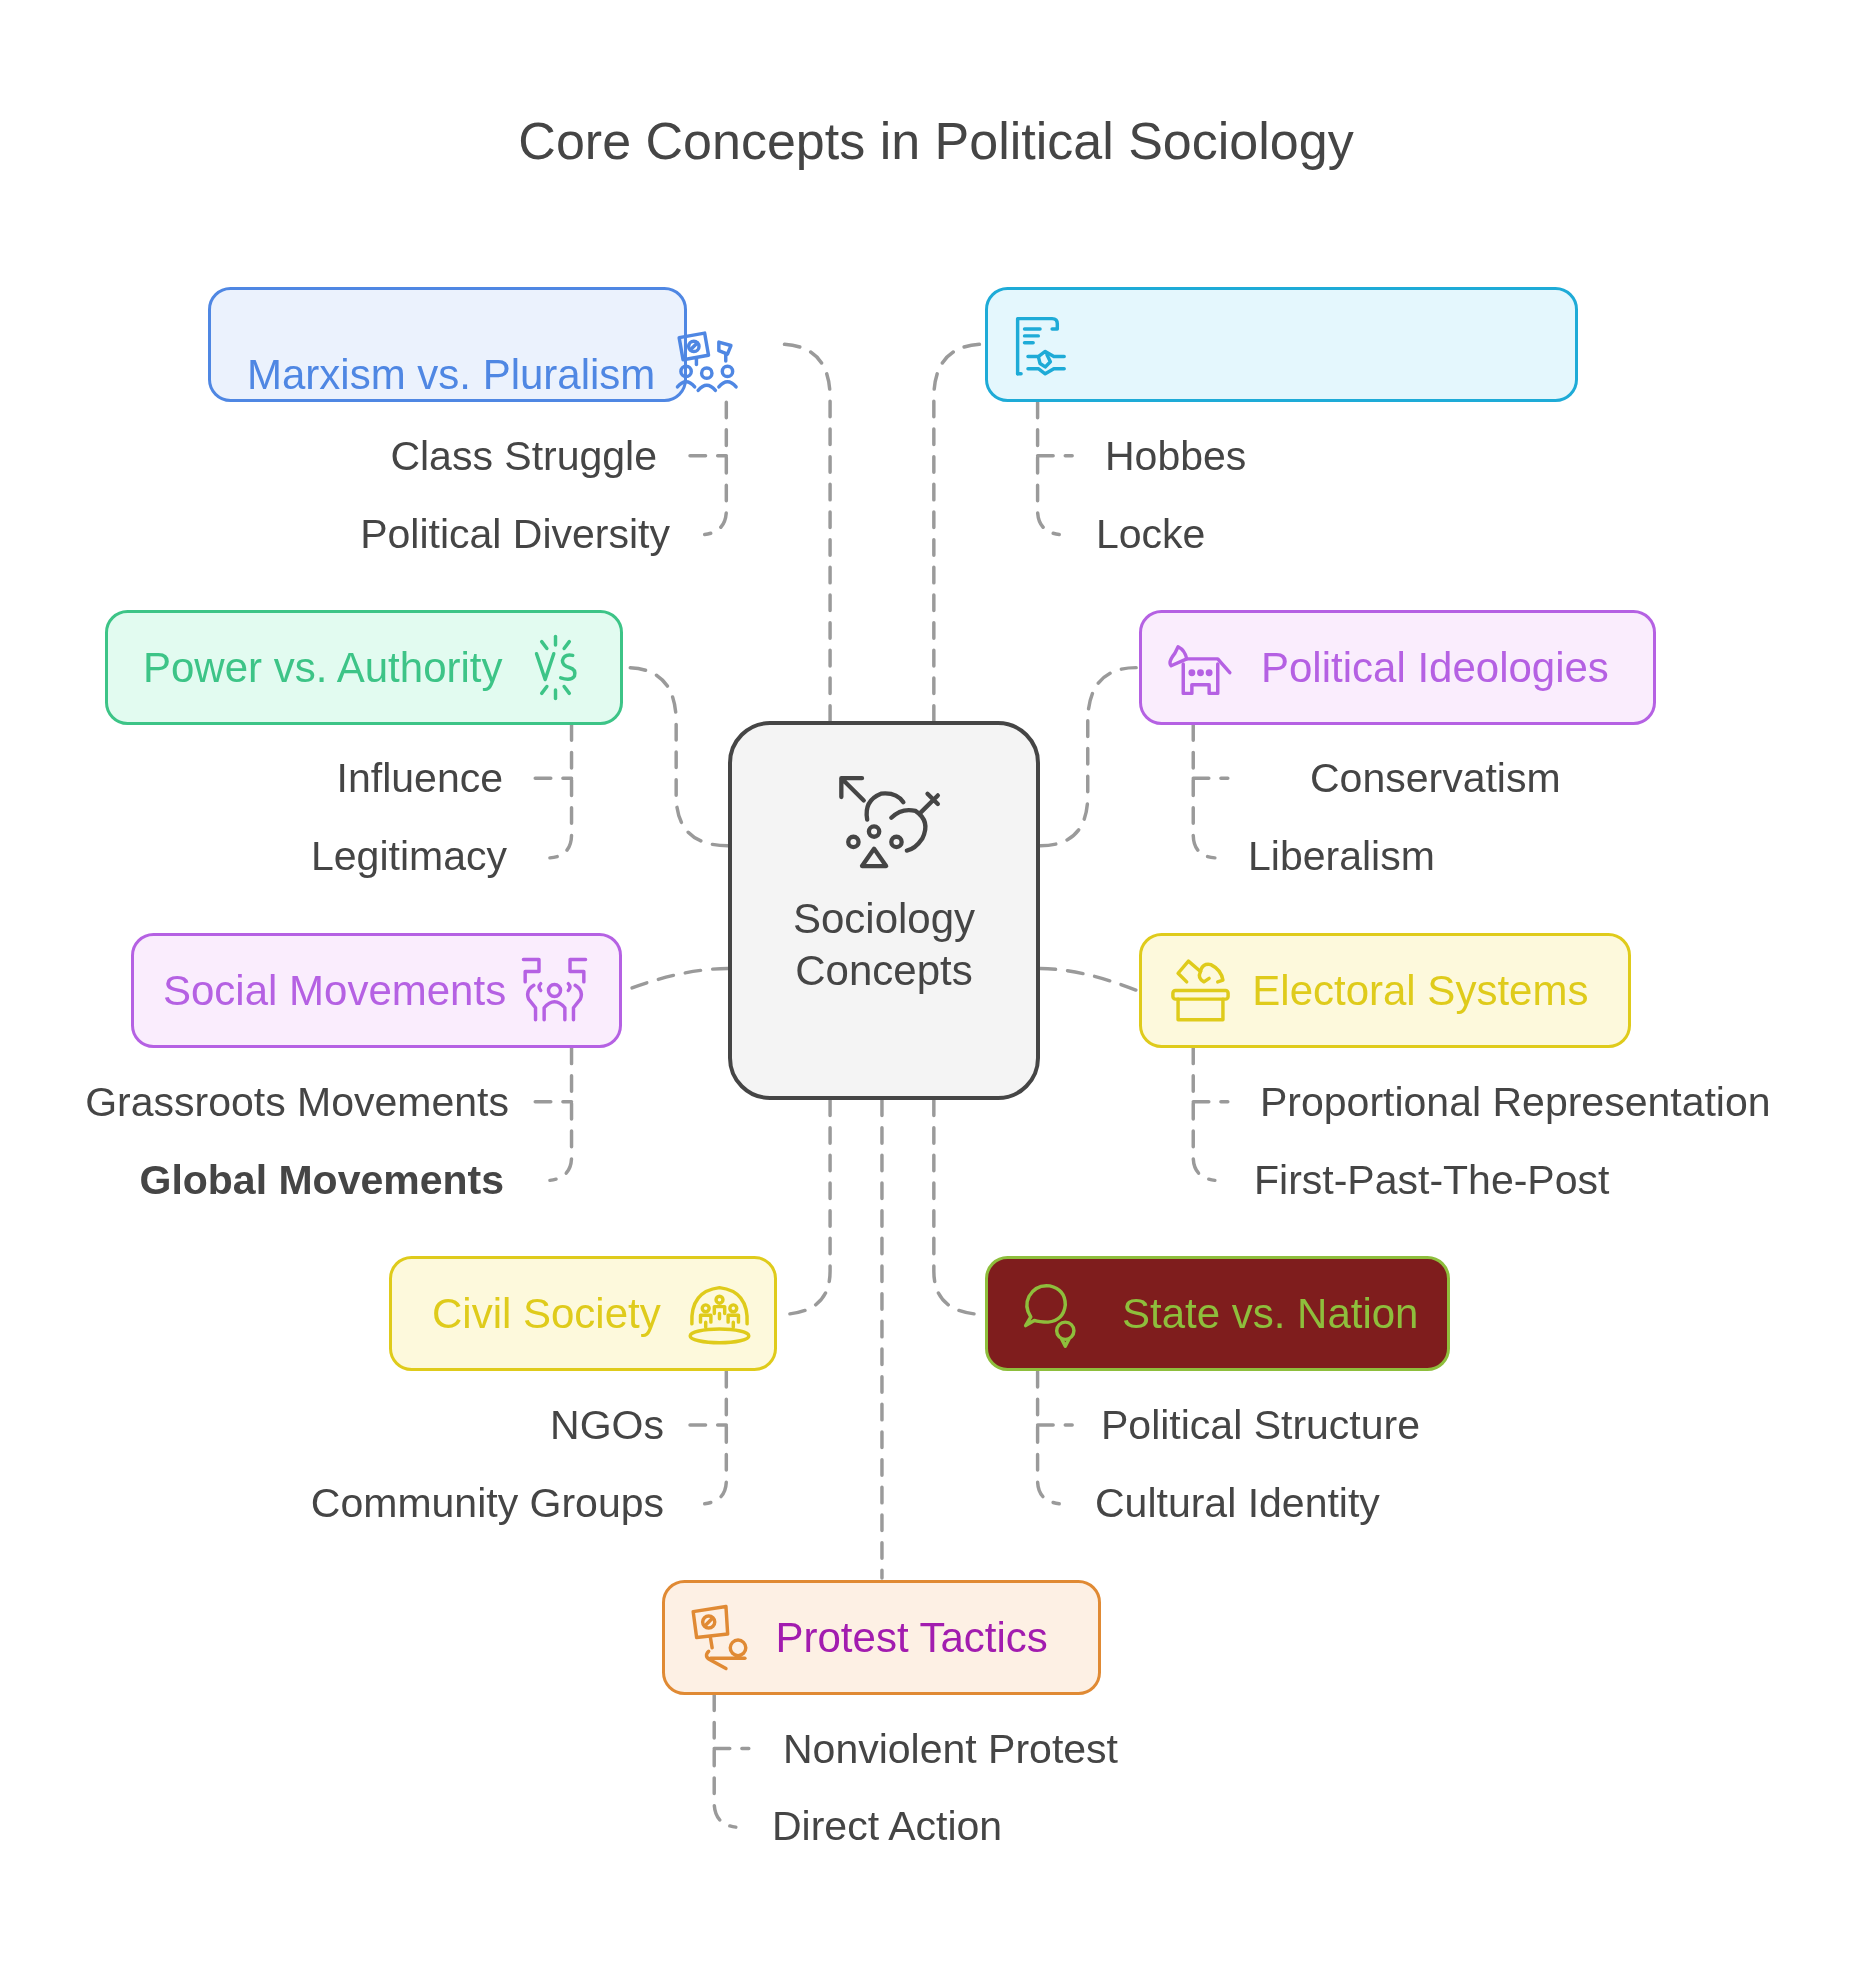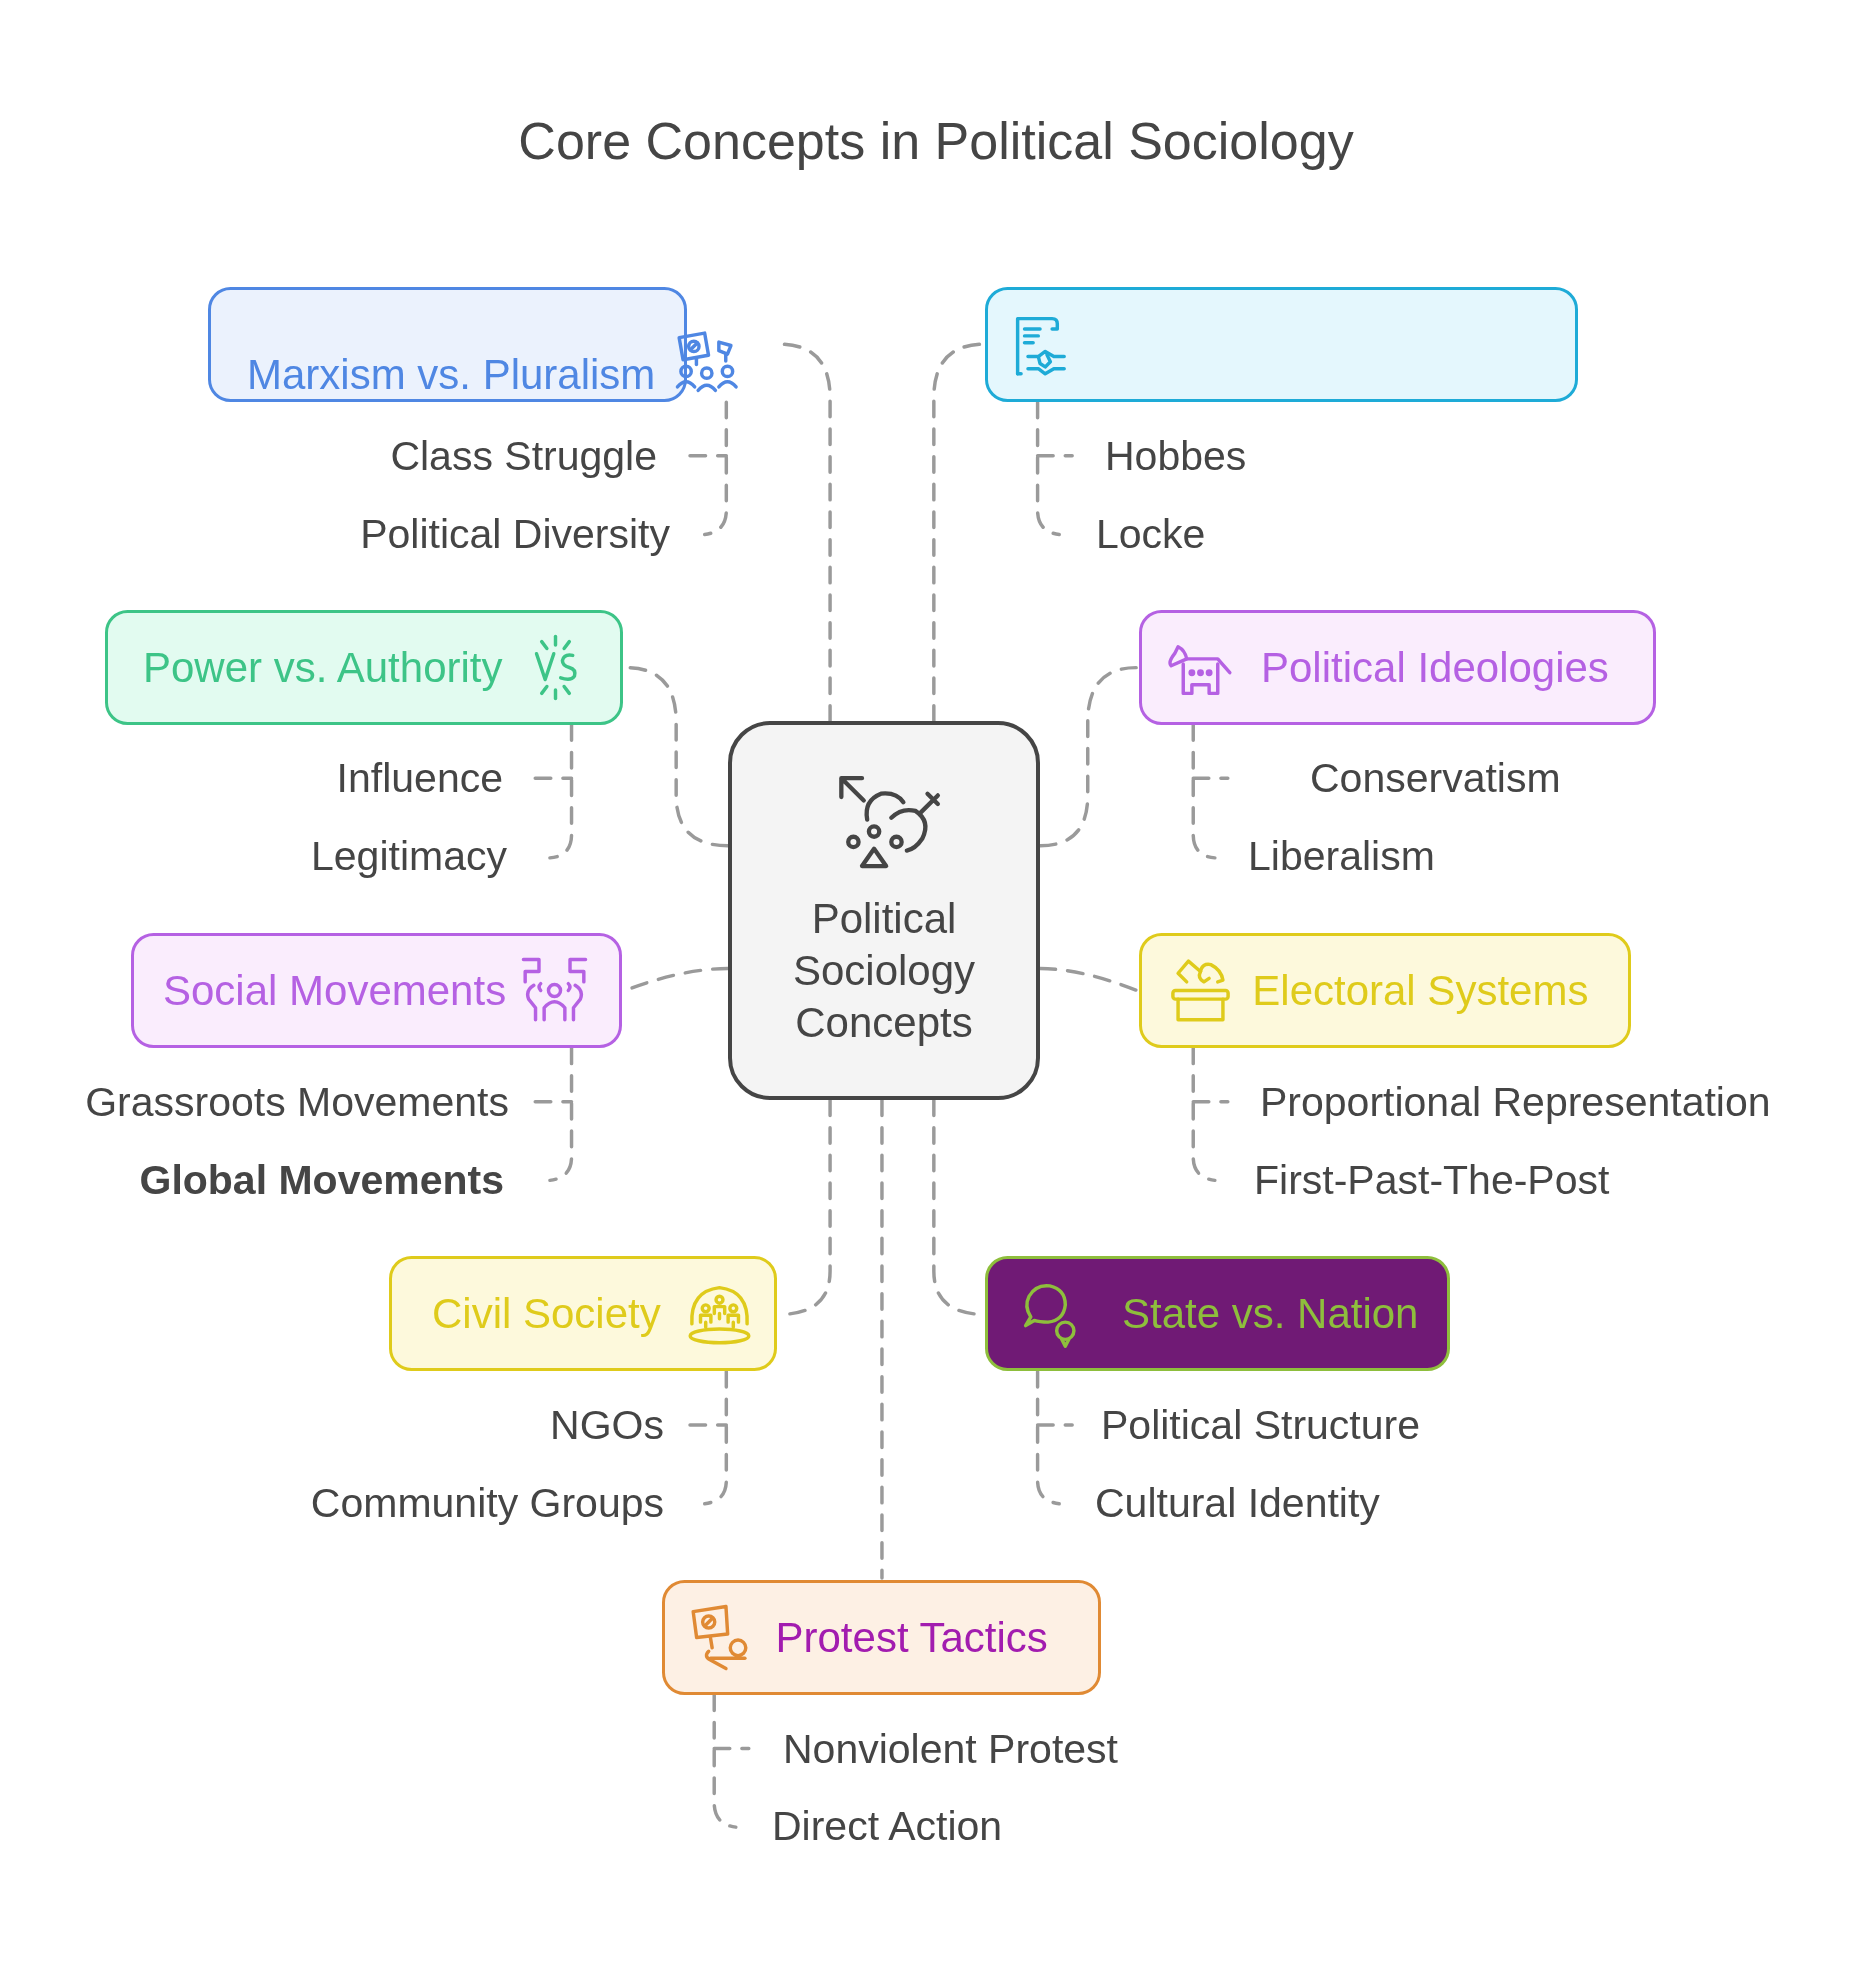--- a/index.html
+++ b/index.html
@@ -163,21 +163,21 @@
       <path d="M34 40 V32 H46 V40 M40 40 V46"></path>
     <circle cx="24" cy="34" r="4"></circle>
       <path d="M18 50 V42 H30 V50 M24 50 V56"></path>
     <circle cx="56" cy="34" r="4"></circle>
       <path d="M50 50 V42 H62 V50 M56 50 V56"></path>
   </svg>
 </div>
 <span class="sub" style="right:1208px;top:1405px;">NGOs</span>
 <span class="sub" style="right:1208px;top:1483px;">Community Groups</span>
 
-<div class="box" style="left:985px;top:1256px;width:465px;height:115px;border-color:#8ebe3c;background:#701a75;padding-left:29px;">
+<div class="box" style="left:985px;top:1256px;width:465px;height:115px;border-color:#8ebe3c;background:#7f1d1d;padding-left:29px;">
   <svg class="icon" viewBox="0 0 80 80" fill="none" stroke="#8ebe3c" stroke-width="4" stroke-linecap="round" stroke-linejoin="round">
     <path d="M10 54 L16 44 Q8 32 14 20 Q22 6 38 8 Q56 12 56 30 Q54 48 36 50 Q26 50 20 48 Z"></path>
     <circle cx="56" cy="60" r="10"></circle>
       <path d="M52 70 L56 78 L60 70"></path>
   </svg>
   <span class="label" style="color:#8ebe3c;margin-left:36px;">State vs. Nation</span>
 </div>
 <span class="sub" style="left:1101px;top:1405px;">Political Structure</span>
 <span class="sub" style="left:1095px;top:1483px;">Cultural Identity</span>
 
@@ -201,18 +201,17 @@
     <path d="M12 6 V28 M12 6 H36 M12 6 L38 32"></path>
     <path d="M42 54 Q38 32 58 24 Q76 22 84 34"></path>
     <path d="M70 52 Q82 40 98 44 Q116 56 106 76 Q98 88 88 90"></path>
     <path d="M104 46 L124 26 M112 24 L124 36"></path>
     <circle cx="50" cy="68" r="6"></circle>
       <circle cx="26" cy="80" r="6"></circle>
       <circle cx="76" cy="80" r="6"></circle>
     <path d="M50 88 L64 108 H36 Z"></path>
   </svg>
   <div class="clabel">
-    <div>Political</div>
     <div>Sociology</div>
     <div>Concepts</div>
   </div>
 </div>
 
 
 </body></html>

